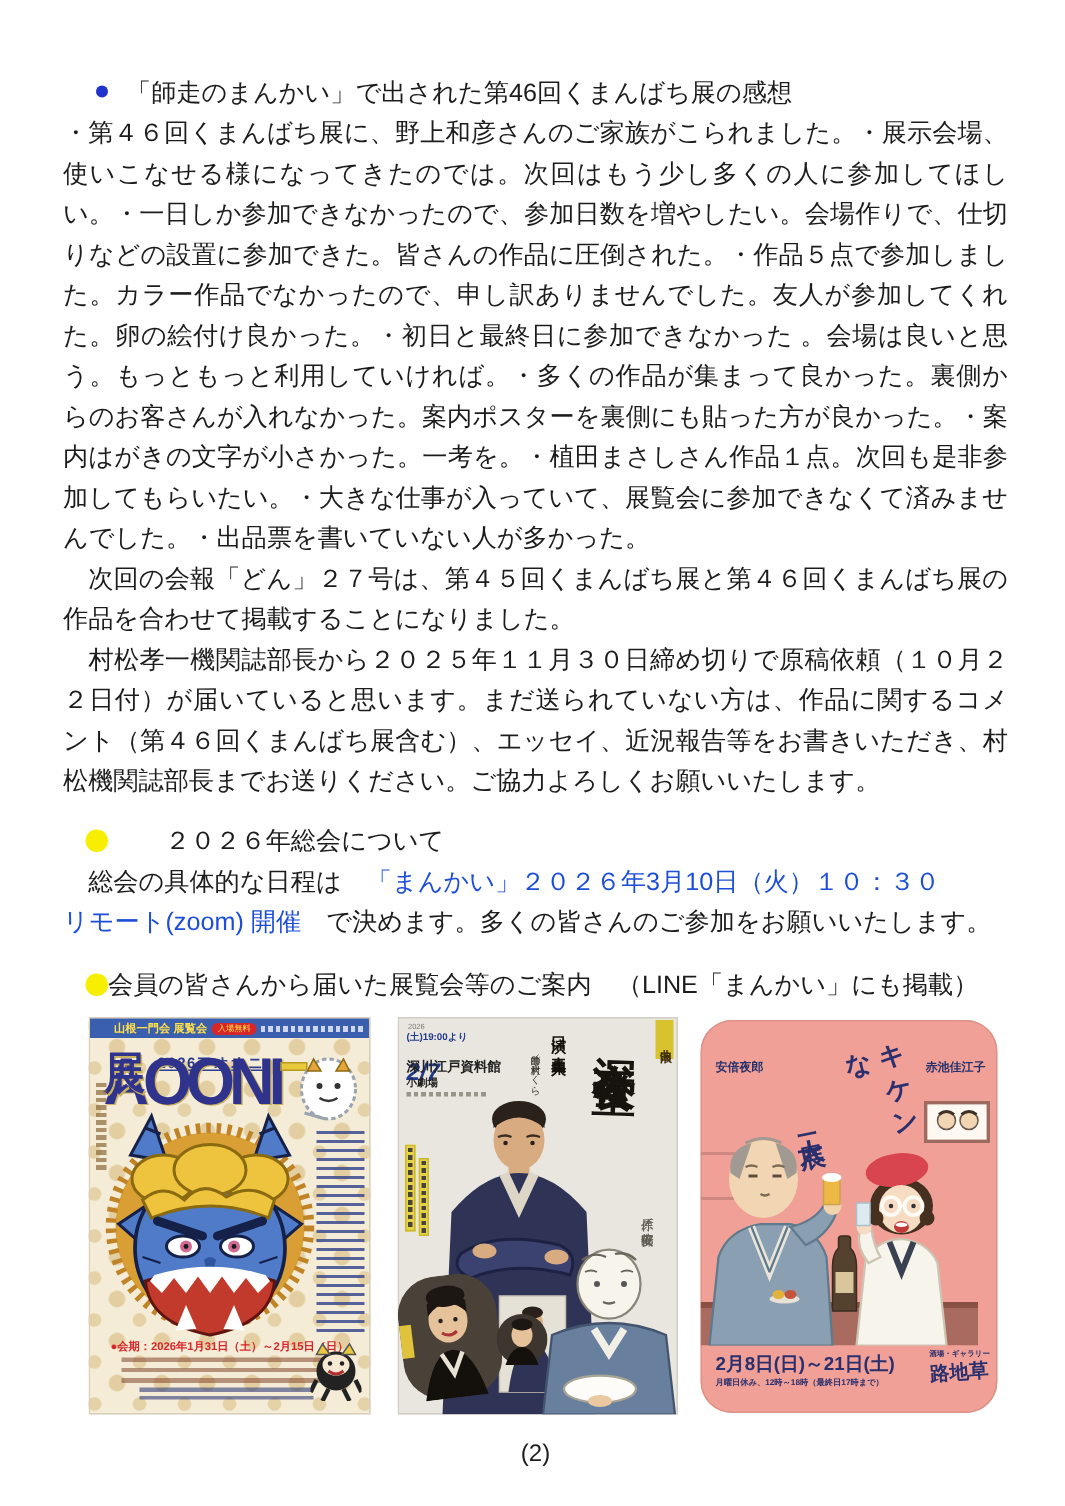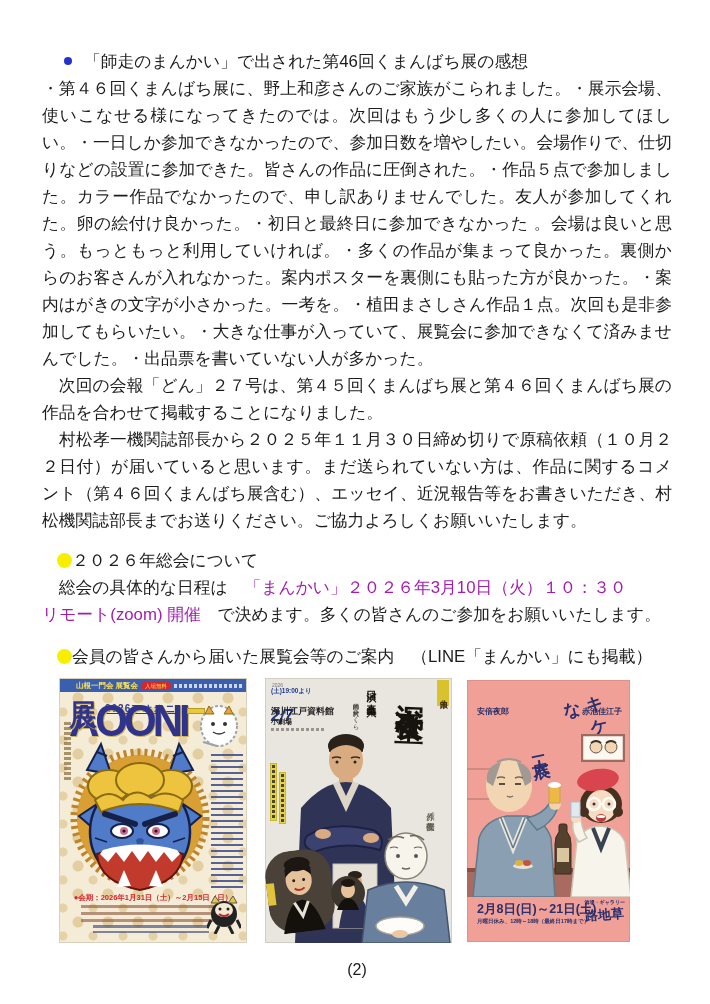--- a/index.html
+++ b/index.html
@@ -5,23 +5,23 @@
   html,body{margin:0;padding:0;background:#888;}
   .page{position:relative;width:710px;height:1004px;background:#ffffff;margin:0 auto;
         font-family:"Liberation Sans",sans-serif;color:#1c1c1c;overflow:hidden;}
   .content{position:absolute;left:42px;top:48px;width:630px;}
   .body-text{font-size:16.8px;line-height:27px;text-align:justify;margin:0;letter-spacing:0;}
   .h-row{display:flex;align-items:center;height:27px;text-align:center;}
   .bdot{flex:none;width:8px;height:8px;border-radius:50%;background:#2233cc;margin:0 12px 2px 22px;}
   .ydot{flex:none;width:15px;height:15px;border-radius:50%;background:#f8ee00;}
   .sec-head{margin-left:15px;margin-top:0;}
   .h-label{font-size:16.8px;}
-  .red{color:#a21caf;}
+  .red{color:#1d4ed8;}
   .line{font-size:16.8px;line-height:27px;white-space:nowrap;}
-  .mt10{margin-top:9px;} .mt14{margin-top:13px;} .mt16{margin-top:15px;}
+  .mt10{margin-top:9px;} .mt14{margin-top:13px;gap:38px;} .mt16{margin-top:15px;}
   .posters{display:flex;margin-top:8px;align-items:flex-start;}
   .poster{position:relative;overflow:hidden;flex:none;}
   .poster *{position:absolute;}
   
   .p1{width:188px;height:265px;margin-left:17px;background-color:#f4ecd6;
       background-image:radial-gradient(circle,rgba(210,176,108,.5) 5px,transparent 6px),
                        radial-gradient(circle,rgba(210,176,108,.45) 4px,transparent 5px);
       background-size:30px 28px,30px 28px;background-position:4px 6px,19px 20px;
       box-shadow:0 0 0 1px #d8d0bc inset;}
   .p1-band{left:1px;top:1px;right:1px;height:13px;background:#3a5fae;display:flex;align-items:center;
@@ -64,21 +64,21 @@
   .p2-performer{left:99px;top:5px;writing-mode:vertical-rl;text-orientation:upright;
                 font-size:10px;font-weight:bold;color:#14110c;height:110px;letter-spacing:1px;}
   .p2-shamisen{left:86px;top:20px;writing-mode:vertical-rl;text-orientation:upright;
                font-size:6.5px;color:#3a362e;height:80px;}
   .p2-title{left:124px;top:4px;writing-mode:vertical-rl;text-orientation:upright;
             font-family:"DejaVu Serif","Liberation Serif",serif;font-weight:bold;
             font-size:29px;color:#17130e;height:140px;letter-spacing:3px;transform:rotate(2deg);}
   .p2-original{left:160px;top:128px;writing-mode:vertical-rl;text-orientation:upright;
                font-family:"DejaVu Serif","Liberation Serif",serif;font-size:8.5px;color:#5d594f;height:70px;}
   
-  .p3{width:163px;height:262px;margin-left:15px;margin-top:2px;background:#f0a096;box-shadow:0 0 0 1px #dd9287 inset;}
+  .p3{width:198px;height:262px;margin-left:15px;margin-top:2px;background:#f0a096;box-shadow:0 0 0 1px #dd9287 inset;border-radius:21px;}
   .p3-artist-l{left:10px;top:26px;font-size:8px;font-weight:bold;color:#27306b;}
   .p3-artist-r{right:8px;top:26px;font-size:8px;font-weight:bold;color:#27306b;}
   .p3-t1{left:98px;top:6px;writing-mode:vertical-rl;text-orientation:upright;font-size:17px;
          font-weight:bold;color:#2a2f6e;letter-spacing:4px;transform:rotate(-12deg);height:86px;}
   .p3-t2{left:64px;top:62px;writing-mode:vertical-rl;text-orientation:upright;font-size:17px;
          font-weight:bold;color:#2a2f6e;letter-spacing:4px;transform:rotate(-12deg);height:70px;}
   .p3-shelf{left:0;top:88px;width:40px;height:28px;border-top:2px solid #c3837b;border-bottom:2px solid #c3837b;opacity:.75;}
   .p3-dates{left:10px;top:221px;font-size:12.5px;font-weight:bold;color:#2a2f6e;white-space:nowrap;}
   .p3-hours{left:10px;top:238px;font-size:5.5px;font-weight:bold;color:#2a2f6e;white-space:nowrap;}
   .p3-venue-label{right:5px;top:219px;font-size:5px;font-weight:bold;color:#2a2f6e;}

